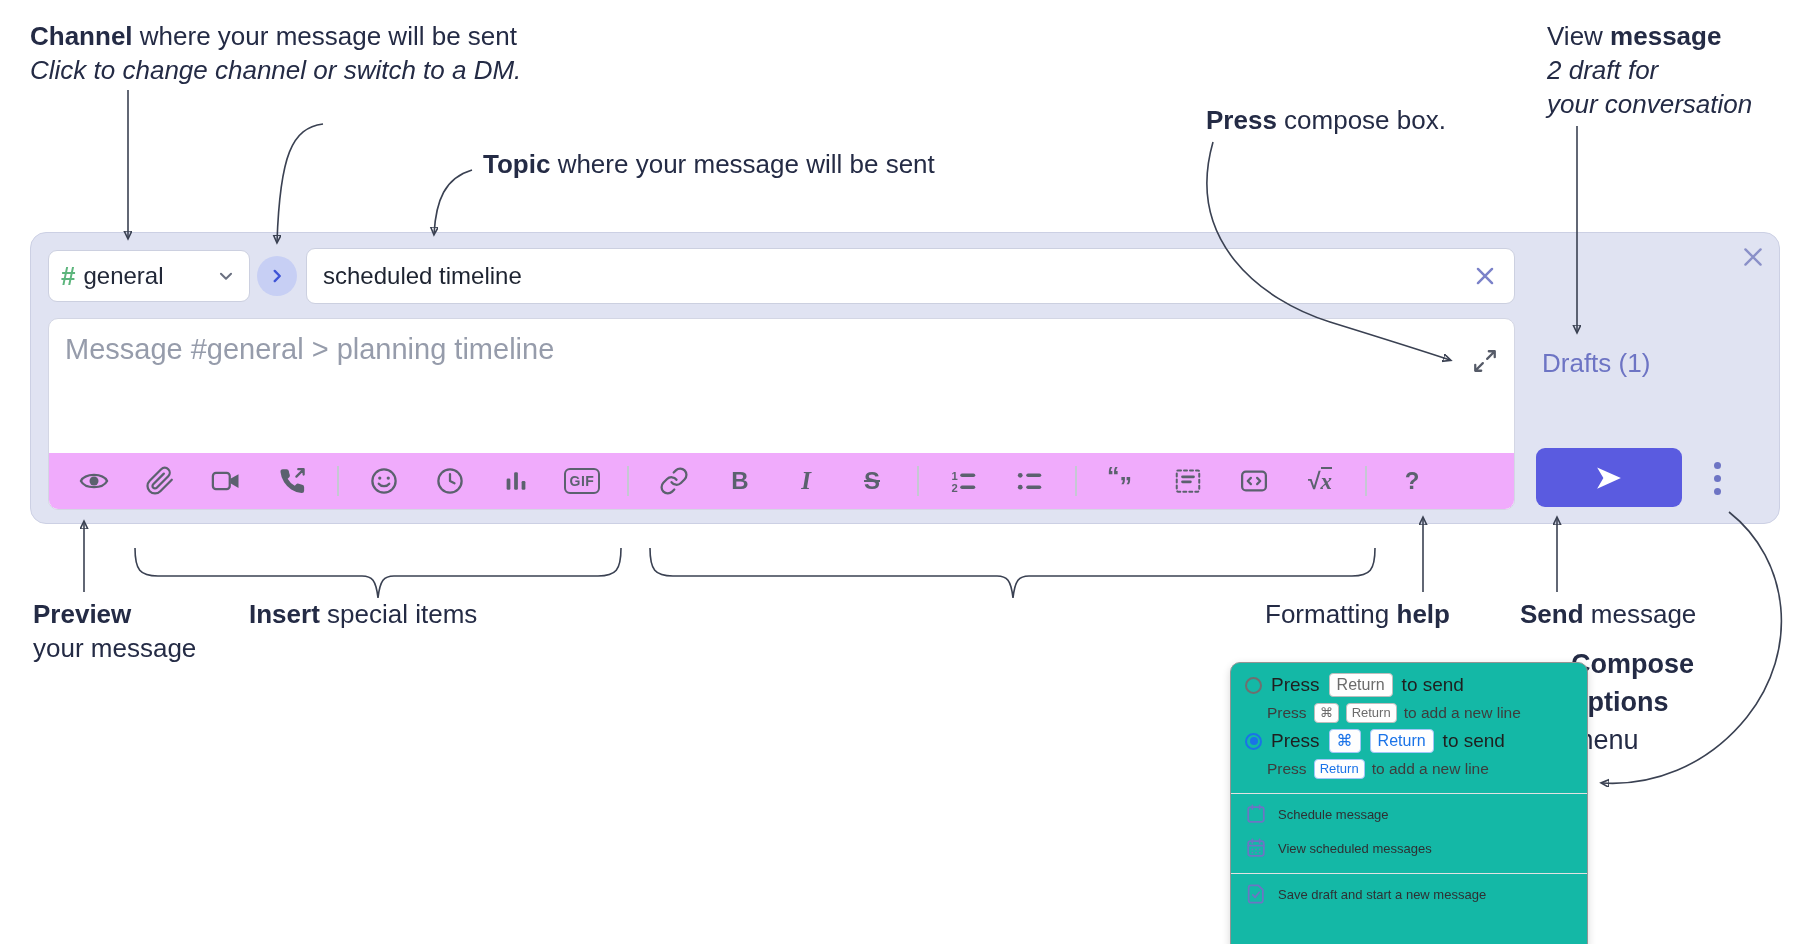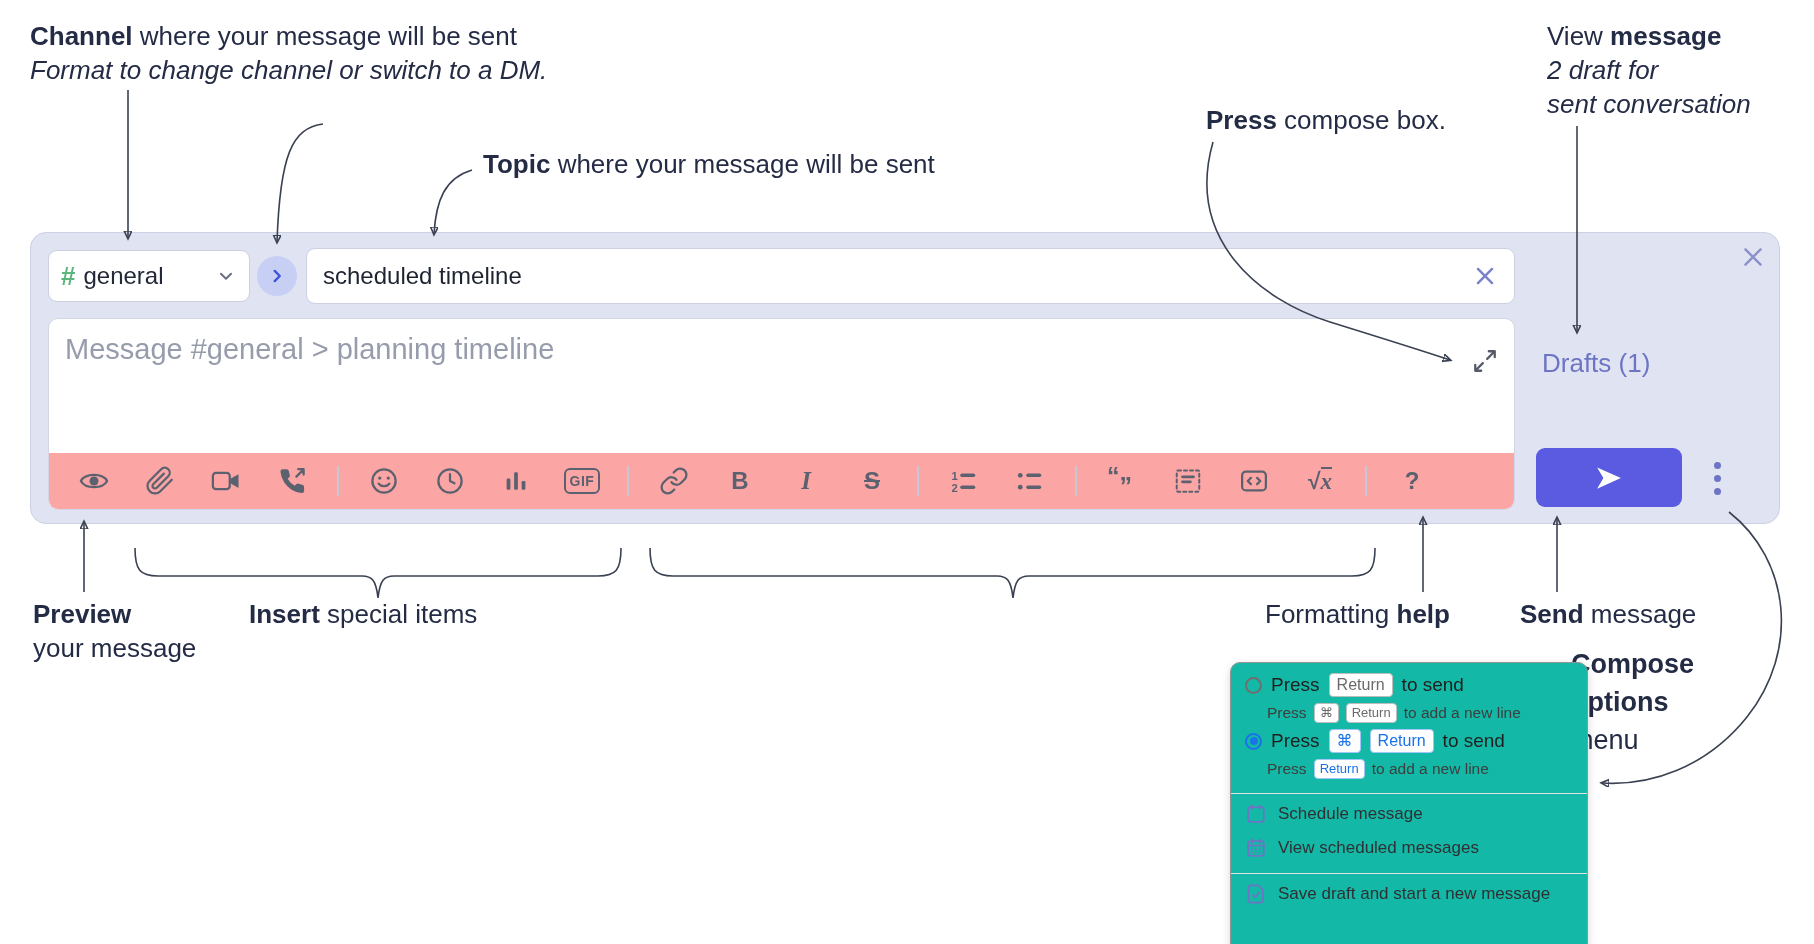--- a/index.html
+++ b/index.html
@@ -18,21 +18,21 @@
   .goto-btn{position:absolute;left:257px;top:256px;width:40px;height:40px;border-radius:50%;
     background:#c7cff4;display:flex;align-items:center;justify-content:center;cursor:pointer;border:none;}
   .topic-input{position:absolute;left:306px;top:248px;width:1209px;height:56px;background:#fff;
     border:1px solid #ccd0e0;border-radius:9px;display:flex;align-items:center;padding:0 16px;box-sizing:border-box;}
   .topic-text{font-size:24px;color:#1d2330;flex:1;}
   .message-box{position:absolute;left:48px;top:318px;width:1467px;height:192px;background:#fff;
     border:1px solid #d3d6e4;border-radius:10px;box-sizing:border-box;display:flex;flex-direction:column;}
   .msg-area{flex:1;position:relative;}
   .placeholder{position:absolute;left:16px;top:14px;font-size:29px;color:#969cab;}
   .expand-btn{position:absolute;right:14px;top:28px;width:30px;height:30px;background:none;border:none;cursor:pointer;padding:0;}
-  .toolbar{height:56px;background:#fca5a5;border-radius:0 0 9px 9px;display:flex;align-items:center;padding:0 12px;}
+  .toolbar{height:56px;background:#f0abfc;border-radius:0 0 9px 9px;display:flex;align-items:center;padding:0 12px;}
   .tbtn{width:36px;height:40px;margin:0 15px;display:flex;align-items:center;justify-content:center;
     background:none;border:none;padding:0;color:#5b616e;cursor:pointer;flex:0 0 auto;}
   .tdiv{width:2px;height:30px;background:#c5c8d3;margin:0 12px;flex:0 0 auto;}
   .ti{width:30px;height:30px;stroke:currentColor;stroke-width:1.8;fill:none;stroke-linecap:round;stroke-linejoin:round;}
   .tb-text{font-size:24px;font-weight:700;color:#5b616e;}
   .it-text{font-family:"Liberation Serif","DejaVu Serif",serif;font-style:italic;font-size:25px;font-weight:600;}
   .strike{text-decoration:line-through;}
   .gif-badge{font-size:14px;font-weight:700;border:2px solid #5b616e;border-radius:6px;padding:3px 4px;letter-spacing:.5px;}
   .sqrtx{font-size:23px;font-weight:600;}
   .sqrtx i{font-family:"Liberation Serif","DejaVu Serif",serif;border-top:2px solid #5b616e;padding-top:0px;}
@@ -50,41 +50,41 @@
   .om-main{font-size:19px;color:#1f1f1f;gap:9px;}
   .om-sub{font-size:15.5px;color:#3d3d3d;gap:7px;cursor:default;}
   .key{display:inline-block;border:1px solid #bdbdbd;border-radius:4px;background:#fefefe;color:#6b6b6b;
     font-size:16px;line-height:22px;padding:0 7px;}
   .key.sm{font-size:13px;line-height:18px;padding:0 5px;}
   .key.blue{border-color:#a2c6f8;color:#1a73e8;}
   .radio{width:13px;height:13px;border:2px solid #6f6f6f;border-radius:50%;flex:0 0 auto;position:relative;}
   .radio.sel{border-color:#1a73e8;}
   .radio.sel::after{content:"";position:absolute;left:2.5px;top:2.5px;width:8px;height:8px;border-radius:50%;background:#1a73e8;}
   .om-div{position:absolute;left:0;width:100%;height:1px;background:#e2e2e2;}
-  .om-item{font-size:17px;color:#2f3033;gap:11px;}
+  .om-item{font-size:13px;color:#2f3033;gap:11px;}
   .mi{width:22px;height:22px;stroke:#6d74c4;stroke-width:1.9;fill:none;stroke-linecap:round;stroke-linejoin:round;flex:0 0 auto;}
   .overlay{position:absolute;left:0;top:0;width:1814px;height:944px;pointer-events:none;}
   .overlay path{fill:none;stroke:#3a4152;stroke-width:1.6px;}
 </style>
 </head>
 <body>
 
 <div class="canvas">
 
   <div class="ann" style="left:30px;top:20px"><b>Channel</b><span> where your message will be sent</span></div>
-  <div class="ann italic" style="left:30px;top:54px">Format to change channel or switch to a DM.</div>
+  <div class="ann italic" style="left:30px;top:54px">Click to change channel or switch to a DM.</div>
 
 
   <div class="ann" style="left:483px;top:148px"><b>Topic</b><span> where your message will be sent</span></div>
 
   <div class="ann" style="left:1206px;top:104px"><b>Press</b><span> compose box.</span></div>
 
   <div class="ann" style="left:1547px;top:20px"><span>View </span><b>message</b></div>
   <div class="ann italic" style="left:1547px;top:54px">2 draft for</div>
-  <div class="ann italic" style="left:1547px;top:88px">sent conversation</div>
+  <div class="ann italic" style="left:1547px;top:88px">your conversation</div>
 
   <div class="composer"></div>
 
   <div class="channel-selector">
     <span class="hash">#</span>
     <span class="chname">general</span>
     <svg width="22" height="22" viewBox="0 0 24 24">
         <polyline points="6.5,9.5 12,15 17.5,9.5" fill="none" stroke="#6a7080" stroke-width="2.2" stroke-linecap="round" stroke-linejoin="round"></polyline>
       </svg>
   </div>

